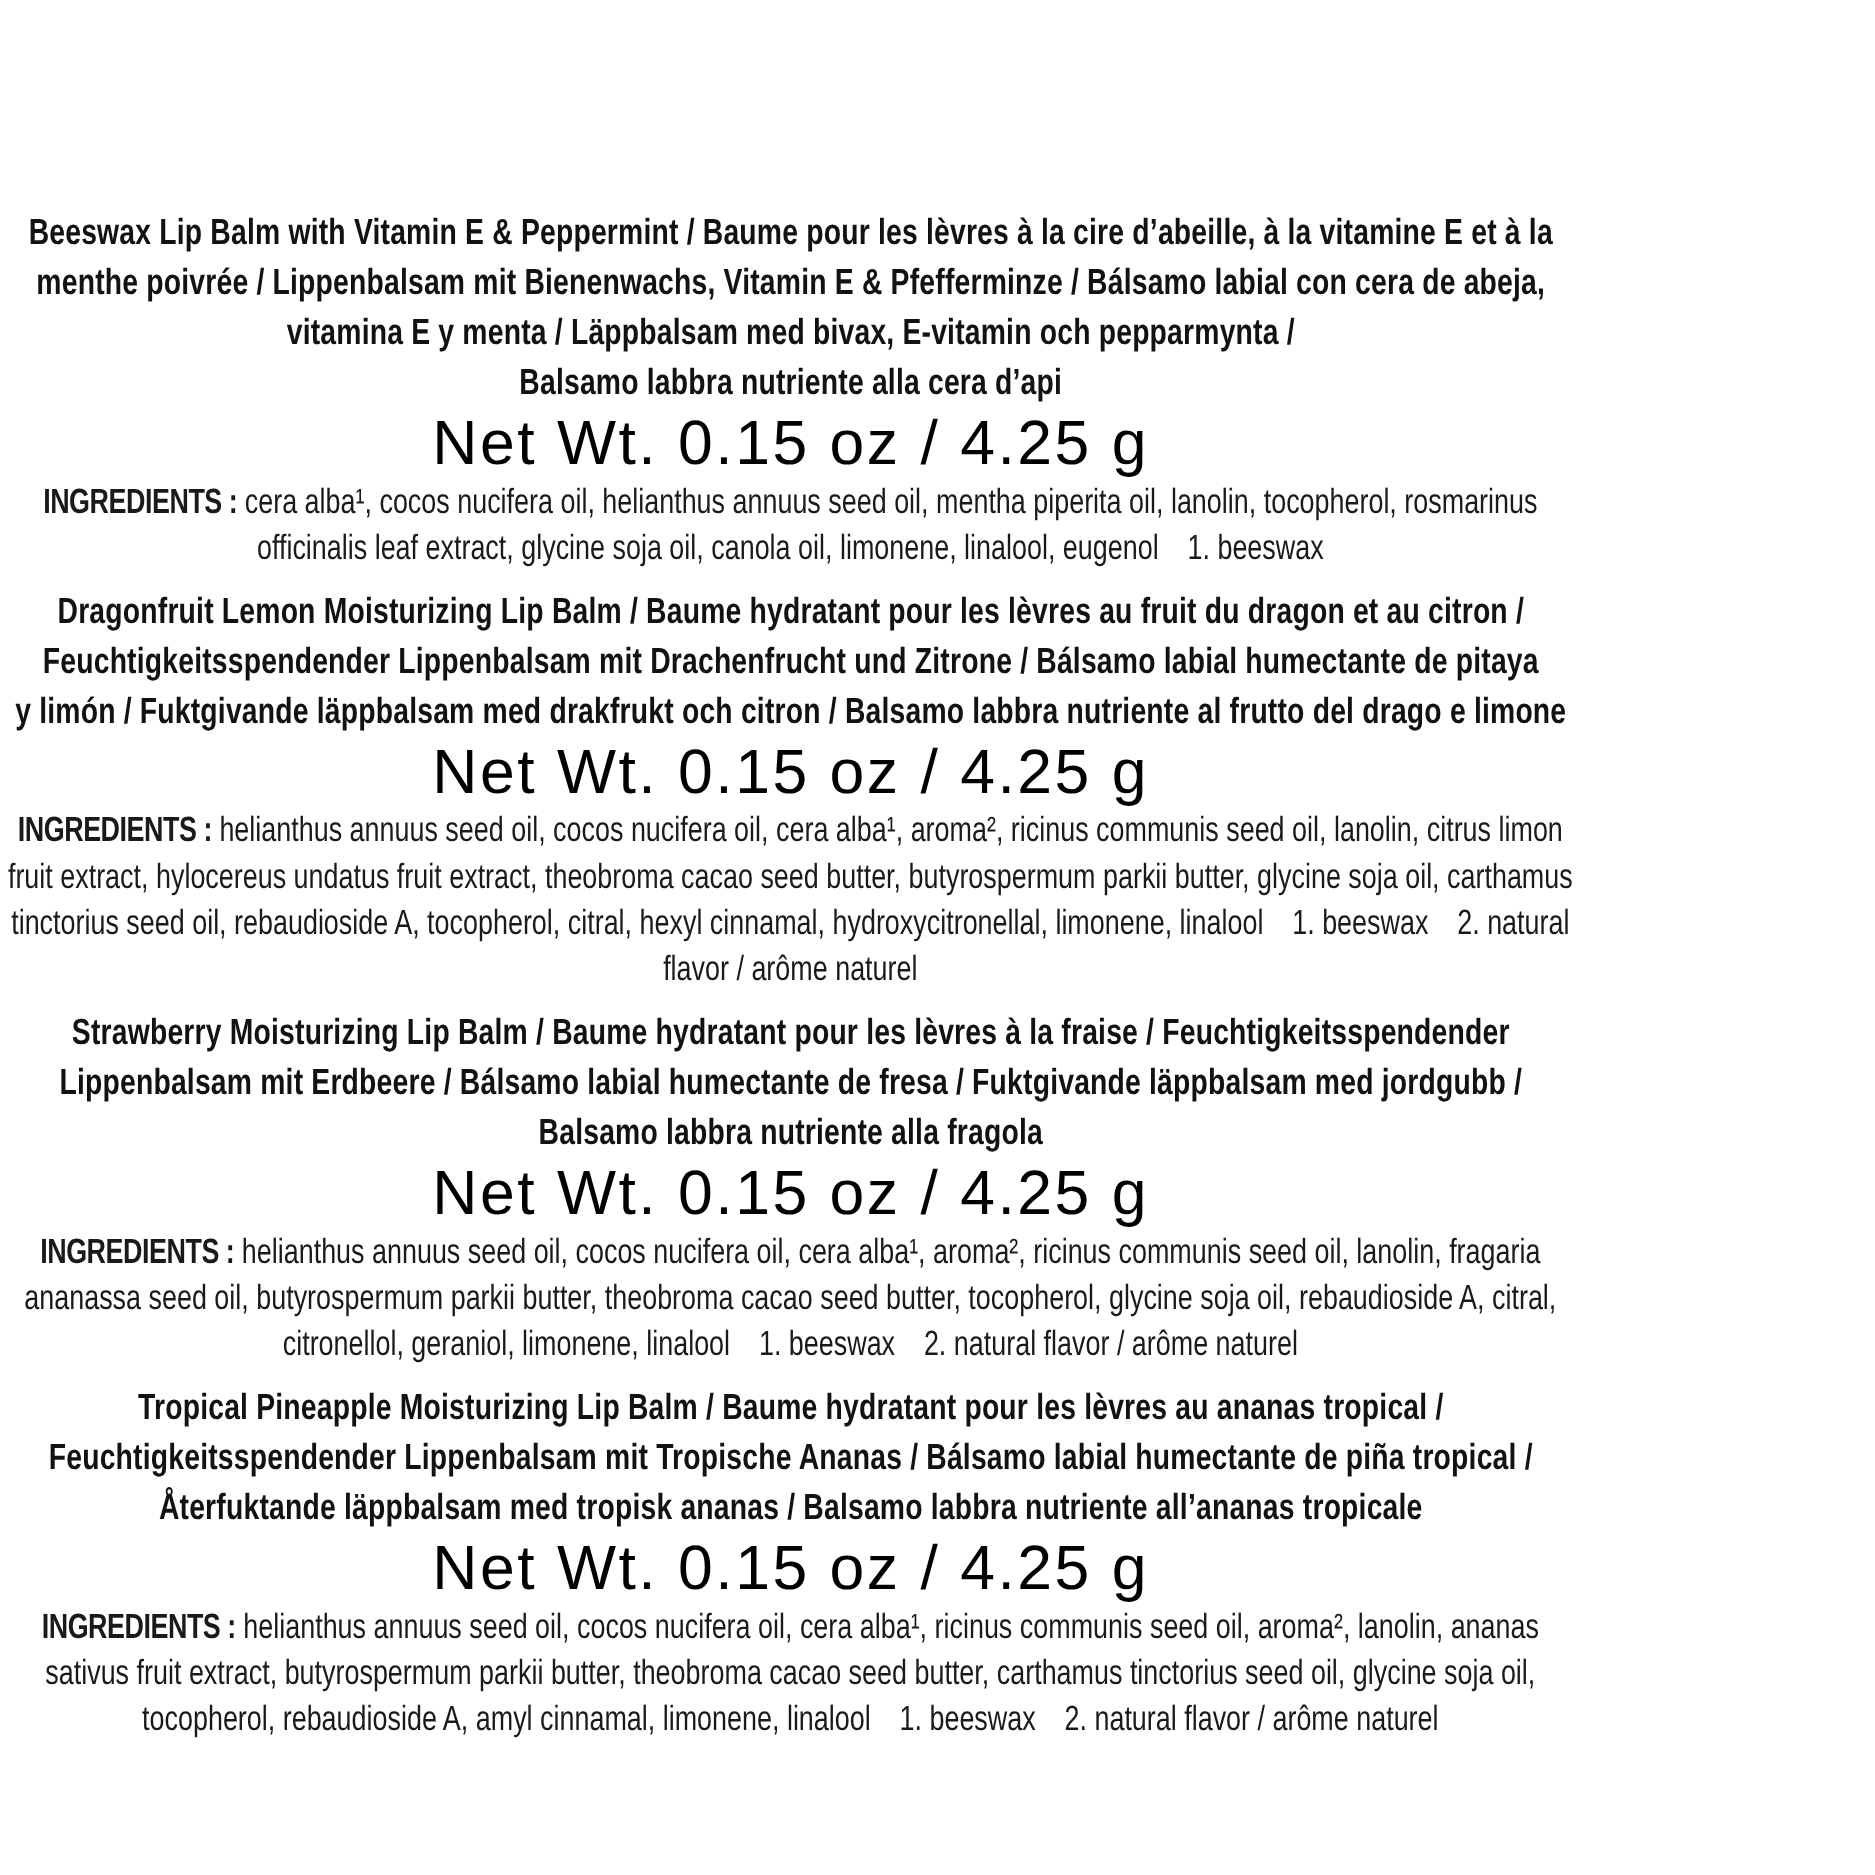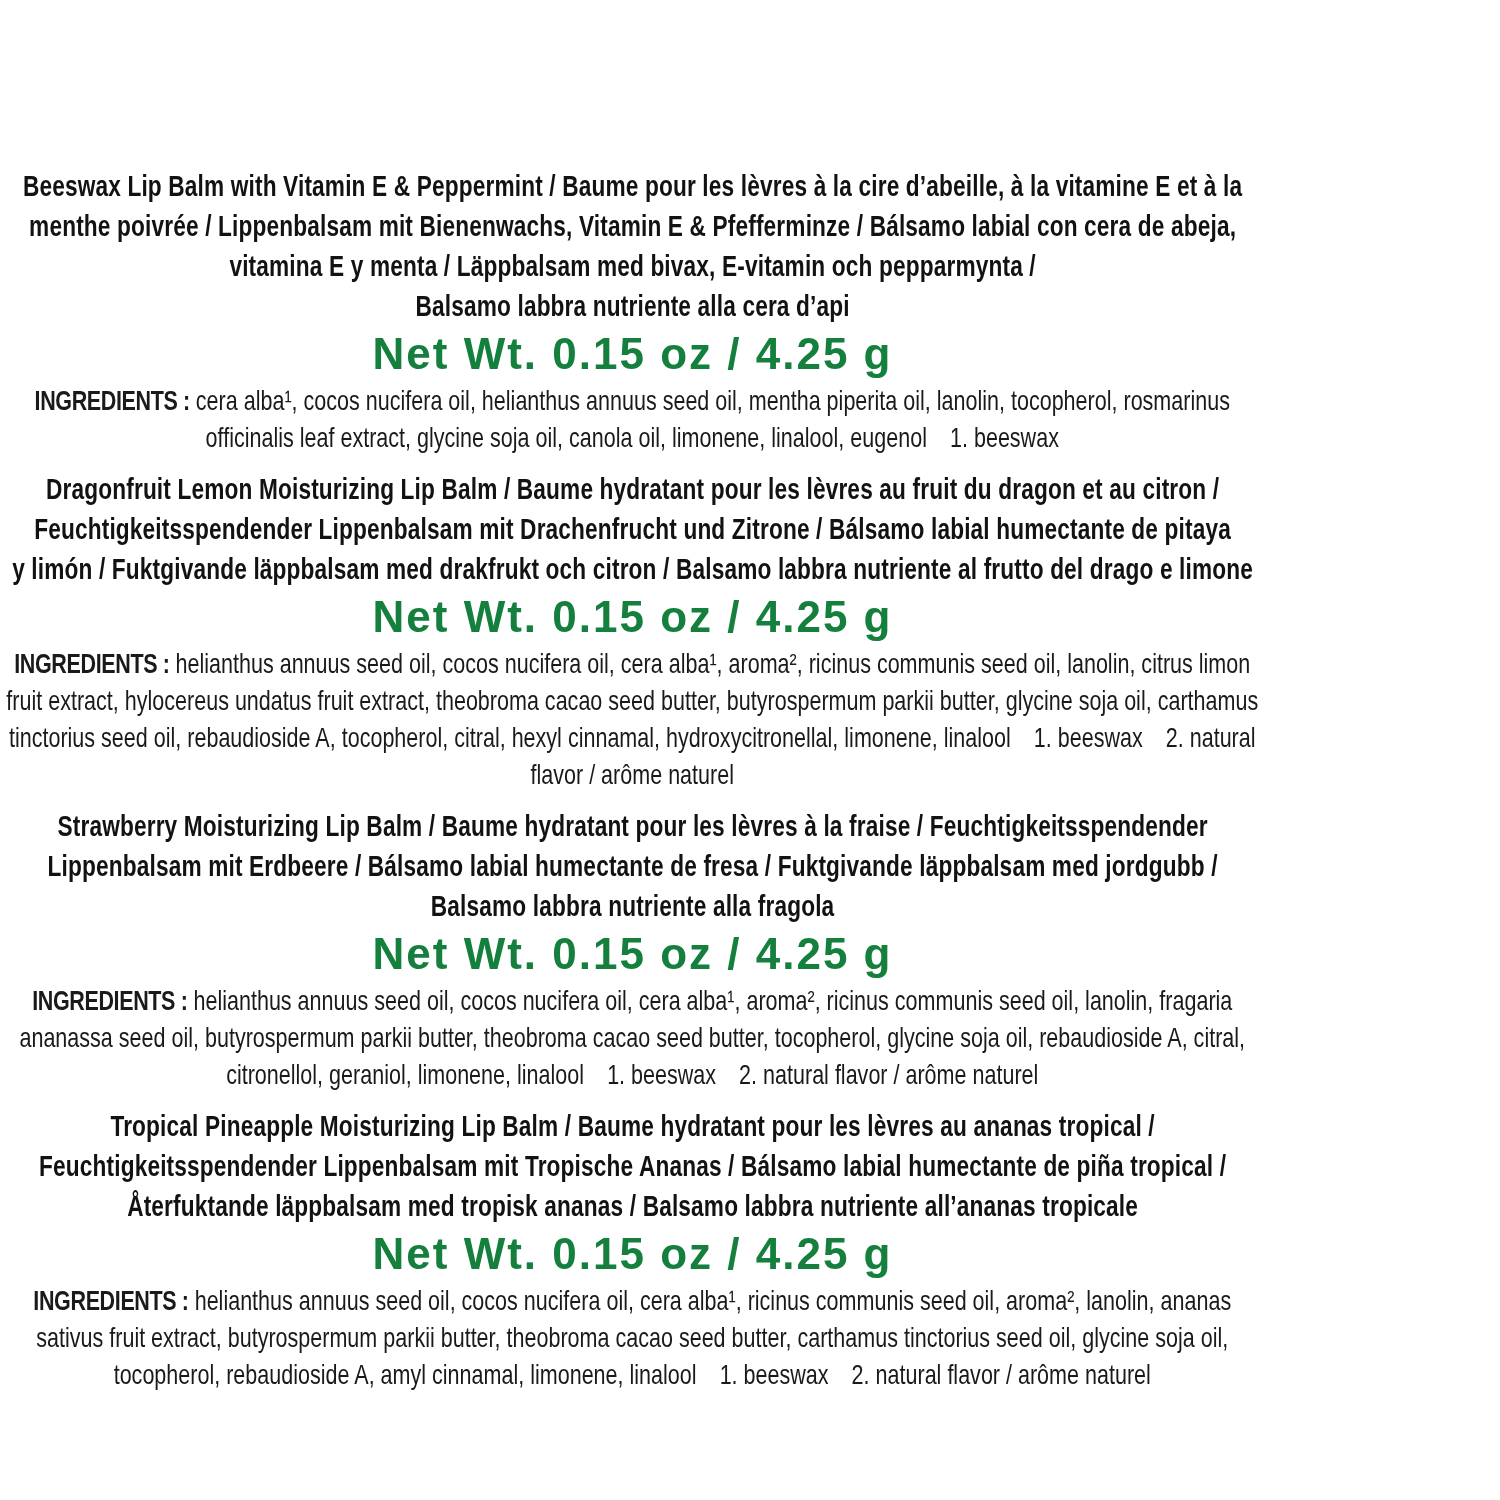--- a/index.html
+++ b/index.html
@@ -25,25 +25,25 @@
     white-space: pre-line;
     width: 128%;
     margin-left: -14%;
     transform: scaleX(0.781);
     transform-origin: 50% 50%;
     letter-spacing: 0.2px;
     color: #121212;
   }
   .net-weight {
     margin: 1px 0 1px 0;
-    font-size: 44px;
-    font-weight: bold;
+    font-size: 50px;
+    font-weight: normal;
     line-height: 54px;
     letter-spacing: 2px;
-    color: #15803d;
+    color: #000000;
   }
   .ingredients {
     margin: 0 0 0 -15%;
     width: 130%;
     font-size: 28px;
     line-height: 37px;
     transform: scaleX(0.769);
     transform-origin: 50% 50%;
     color: #1a1a1a;
   }

